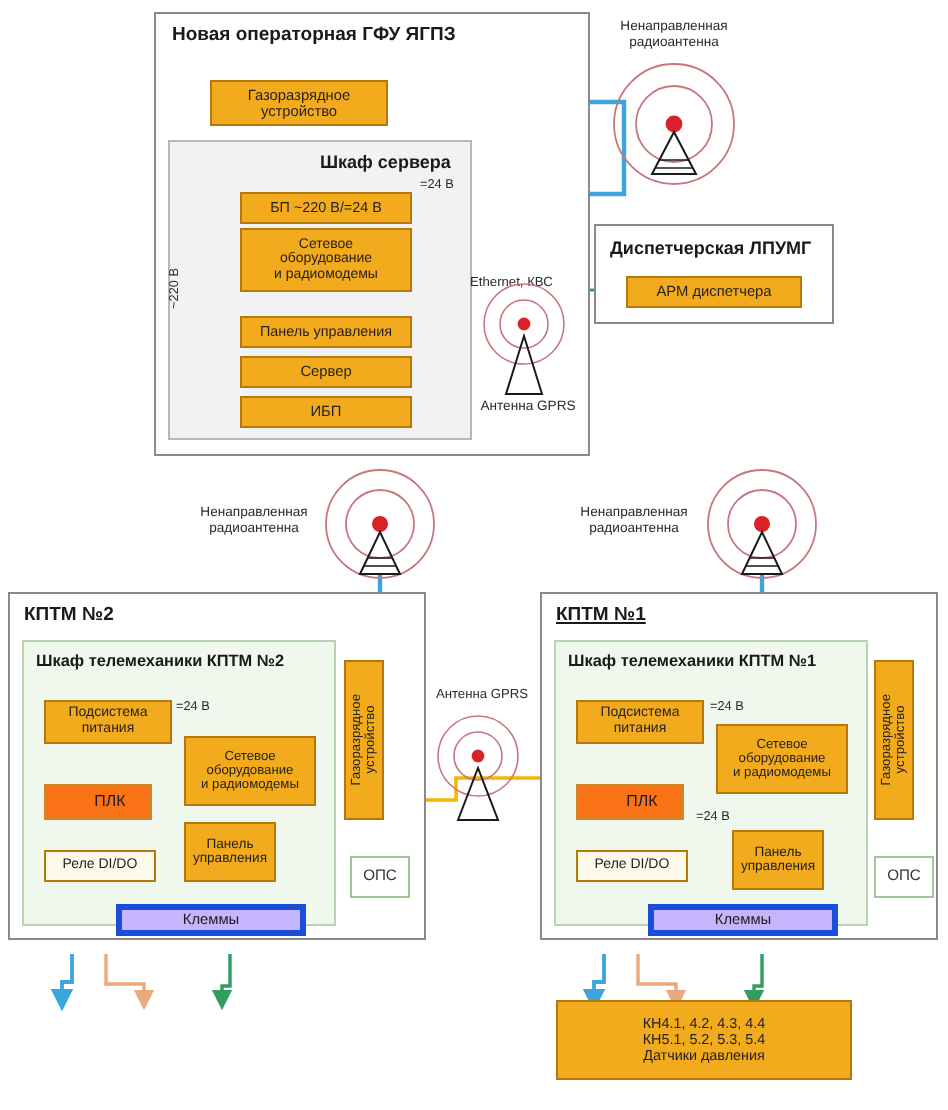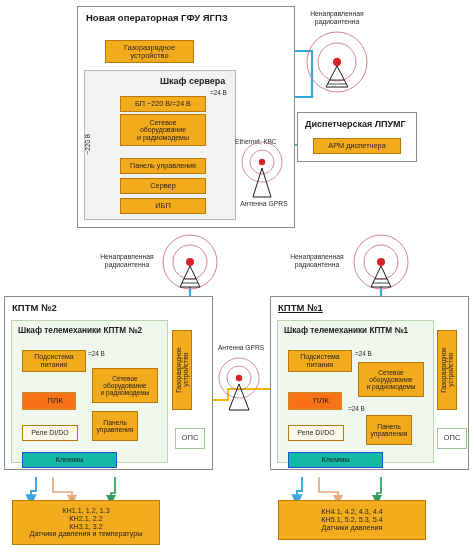--- a/index.html
+++ b/index.html
@@ -10,21 +10,21 @@
   .node{position:absolute;box-sizing:border-box;display:flex;align-items:center;
         justify-content:center;text-align:center;line-height:1.08;}
   
   .frame{border:1px solid #8a8a8a;background:#ffffff;}
   .frame-gray{border:1px solid #b9b5c4;background:#f2f1f4;}
   .frame-green{border:1px solid #b9d4b0;background:#f0f7ec;}
   .frame-title{position:absolute;font-weight:bold;color:#1a1a1a;}
   
   .box-orange{background:#f2ab1c;border:1px solid #b5780a;color:#231f20;}
   .box-green{background:#f97316;border:1px solid #c98a2a;color:#1c1c1c;font-weight:normal;padding-left:12px;}
-  .box-gray{background:#14b8a6;border:1px solid #1d4ed8;color:#1c1c1c;}
+  .box-gray{background:#c4b5fd;border:3px solid #1d4ed8;color:#1c1c1c;margin-left:36px;}
   .box-cream{background:#fdf9ea;border:1px solid #b5780a;color:#231f20;}
   .box-ops{background:#ffffff;border:1px solid #9ec795;color:#333;justify-content:center;}
   .lbl{position:absolute;color:#2b2b2b;text-align:center;line-height:1.12;}
   .vert{writing-mode:vertical-rl;transform:rotate(180deg);}
 </style>
 </head>
 <body>
 
 <div id="root">
 
@@ -262,26 +262,20 @@
   <svg class="layer">
     <g transform="translate(239,378)">
       <circle cx="0" cy="0" r="20" fill="none" stroke="#c7777c" stroke-width="0.8"></circle>
       <circle cx="0" cy="0" r="12" fill="none" stroke="#c7777c" stroke-width="0.8"></circle>
       <circle cx="0" cy="0" r="3.2" fill="#d8232a"></circle>
       <path d="M-10,32 L0,6 L10,32 Z" fill="none" stroke="#1a1a1a" stroke-width="1"></path>
     </g>
   </svg>
   <div class="lbl" style="left:213px;top:344px;width:56px;font-size:6.6px;">Антенна GPRS</div>
 
-  <div class="node box-orange" style="left:12px;top:500px;width:148px;height:45px;font-size:7.2px;white-space:pre-line;">
-    <span>КН1.1, 1.2, 1.3
-КН2.1, 2.2
-КН3.1, 3.2
-Датчики давления и температуры</span>
-  </div>
 
   <div class="node frame" style="left:270px;top:296px;width:199px;height:174px;"></div>
   <div class="frame-title" style="left:278px;top:302px;font-size:9.5px;text-decoration:underline;">КПТМ №1</div>
 
   <div class="node frame-green" style="left:277px;top:320px;width:157px;height:143px;"></div>
   <div class="frame-title" style="left:284px;top:326px;font-size:8.2px;">Шкаф телемеханики КПТМ №1</div>
 
   <div class="node box-orange" style="left:288px;top:350px;width:64px;height:22px;font-size:7px;white-space:pre-line;">
     <span>Подсистема
 питания</span>

